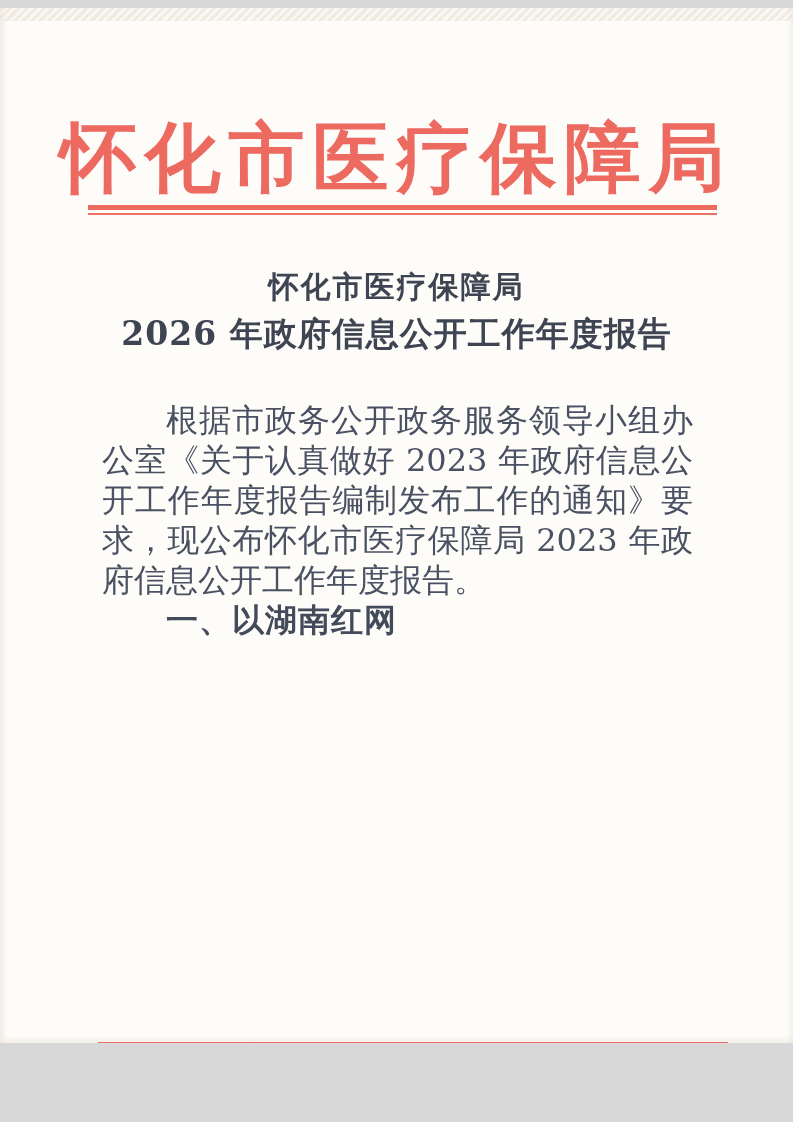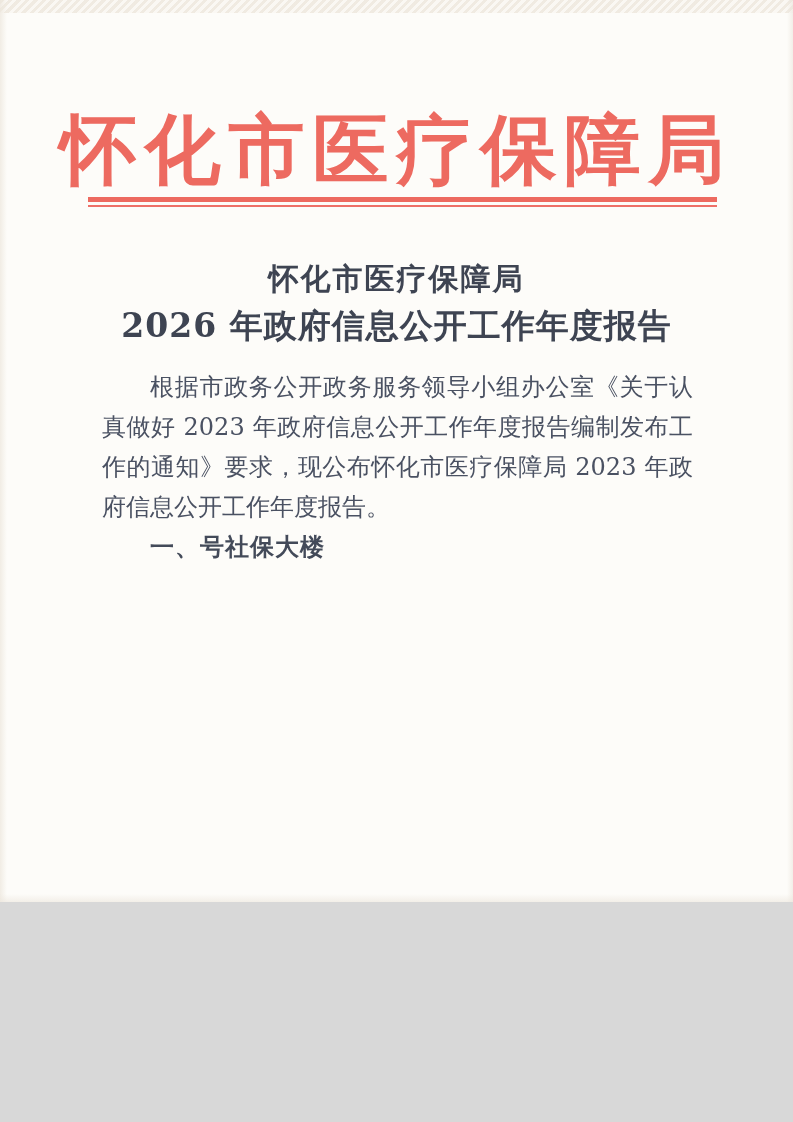--- a/index.html
+++ b/index.html
@@ -3,22 +3,22 @@
 <meta charset="utf-8">
 <style>
   html, body {
     margin: 0;
     padding: 0;
     background: #d8d8d8;
   }
   .page {
     position: relative;
     width: 793px;
-    height: 902px;
-    margin: 0 auto;
+    height: 1035px;
+    margin: 8px auto;
     background: #fdfcf9;
     overflow: hidden;
     font-family: "DejaVu Serif", "Liberation Serif", serif;
   }
   
   .edge { position: absolute; pointer-events: none; }
   .edge-top {
     top: 0; left: 0; right: 0; height: 13px;
     background: repeating-linear-gradient(135deg, #ece5da 0 3px, #f9f6f1 3px 6px);
     opacity: .75;
@@ -64,22 +64,22 @@
     top: 256px; left: 0; width: 100%;
     text-align: center;
     color: #3e4452;
     font-weight: bold;
   }
   .doc-title .t1 { font-size: 30px; line-height: 45px; letter-spacing: 2px; }
   .doc-title .t2 { font-size: 33px; line-height: 50px; letter-spacing: 1px; }
   
   .body-text {
     position: absolute;
-    top: 367px; left: 102px; width: 591px;
-    font-size: 24px;
+    top: 392px; left: 102px; width: 591px;
+    font-size: 32px;
     line-height: 40px;
     text-align: justify;
     color: #4a5162;
   }
   .body-text p {
     margin: 0;
     text-indent: 2em;
   }
   .body-text p.heading {
     font-family: "DejaVu Sans", "Liberation Sans", sans-serif;
@@ -113,21 +113,21 @@
     <div class="bar-thin"></div>
   </div>
 
   <div class="doc-title">
     <div class="t1">怀化市医疗保障局</div>
     <div class="t2">2026 年政府信息公开工作年度报告</div>
   </div>
 
   <div class="body-text">
     <p>根据市政务公开政务服务领导小组办公室《关于认真做好 2023 年政府信息公开工作年度报告编制发布工作的通知》要求，现公布怀化市医疗保障局 2023 年政府信息公开工作年度报告。</p>
-    <p class="heading">一、号社保大楼</p>
+    <p class="heading">一、以湖南红网</p>
   </div>
 
   <div class="rule rule-bottom">
     <div class="bar-thin"></div>
     <div class="bar-thick"></div>
   </div>
 
   <div class="page-number">- 1 -</div>
 
 </div>

